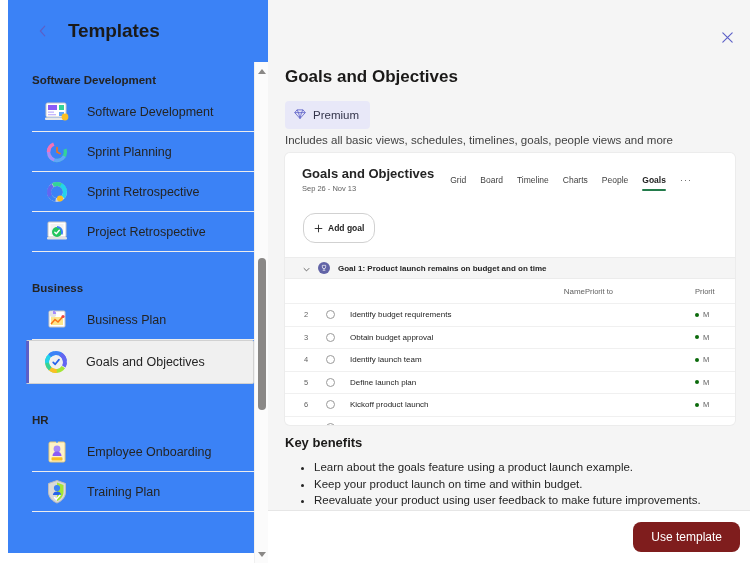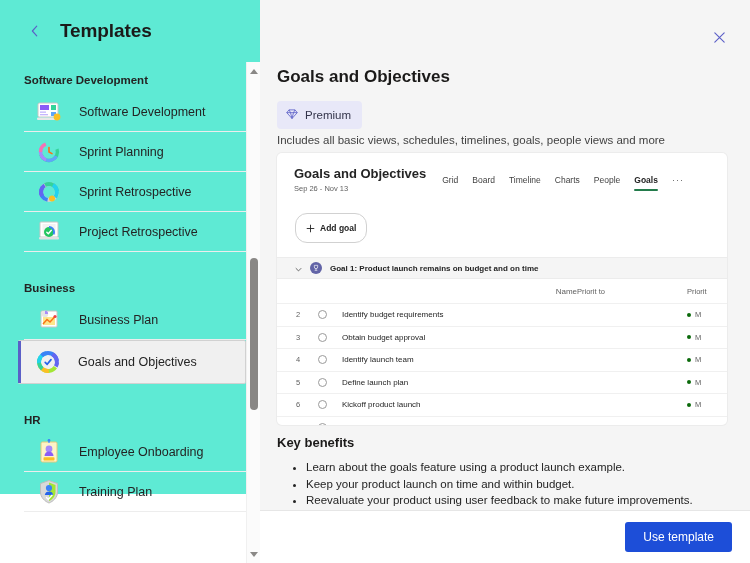--- a/index.html
+++ b/index.html
@@ -6,24 +6,25 @@
   html, body {
     width: 750px; height: 563px;
     font-family: "Liberation Sans", sans-serif;
     background: #ffffff;
     overflow: hidden;
   }
   .app { position: relative; width: 750px; height: 563px; display: flex; }
 
   
   .sidebar {
-    width: 260px; height: 494px;
-    background: #5eead4;
+    width: 260px; height: 553px;
+    background: #3b82f6;
     position: relative;
     flex: 0 0 260px;
+    margin-left: 8px;
   }
   .sb-header {
     display: flex; align-items: center;
     height: 62px; padding-left: 28px; gap: 18px;
   }
   .back-chevron {
     width: 14px; height: 14px; display: block;
     cursor: pointer; color: #5b5fc7;
   }
   .sb-title {
@@ -210,22 +211,22 @@
   
   .footer {
     position: absolute; left: 0; bottom: 0;
     width: 490px; height: 53px;
     background: #ffffff;
     border-top: 1px solid #e6e6e6;
     display: flex; align-items: center; justify-content: flex-end;
     padding-right: 18px;
   }
   .use-template {
-    background: #1d4ed8; color: #ffffff;
-    border: none; border-radius: 3px;
+    background: #7f1d1d; color: #ffffff;
+    border: none; border-radius: 8px;
     font-size: 12px; font-family: "Liberation Sans", sans-serif;
     padding: 8px 18px; cursor: pointer;
   }
 </style>
 </head>
 <body>
 
 <div class="app">
 
   <div class="sidebar">

